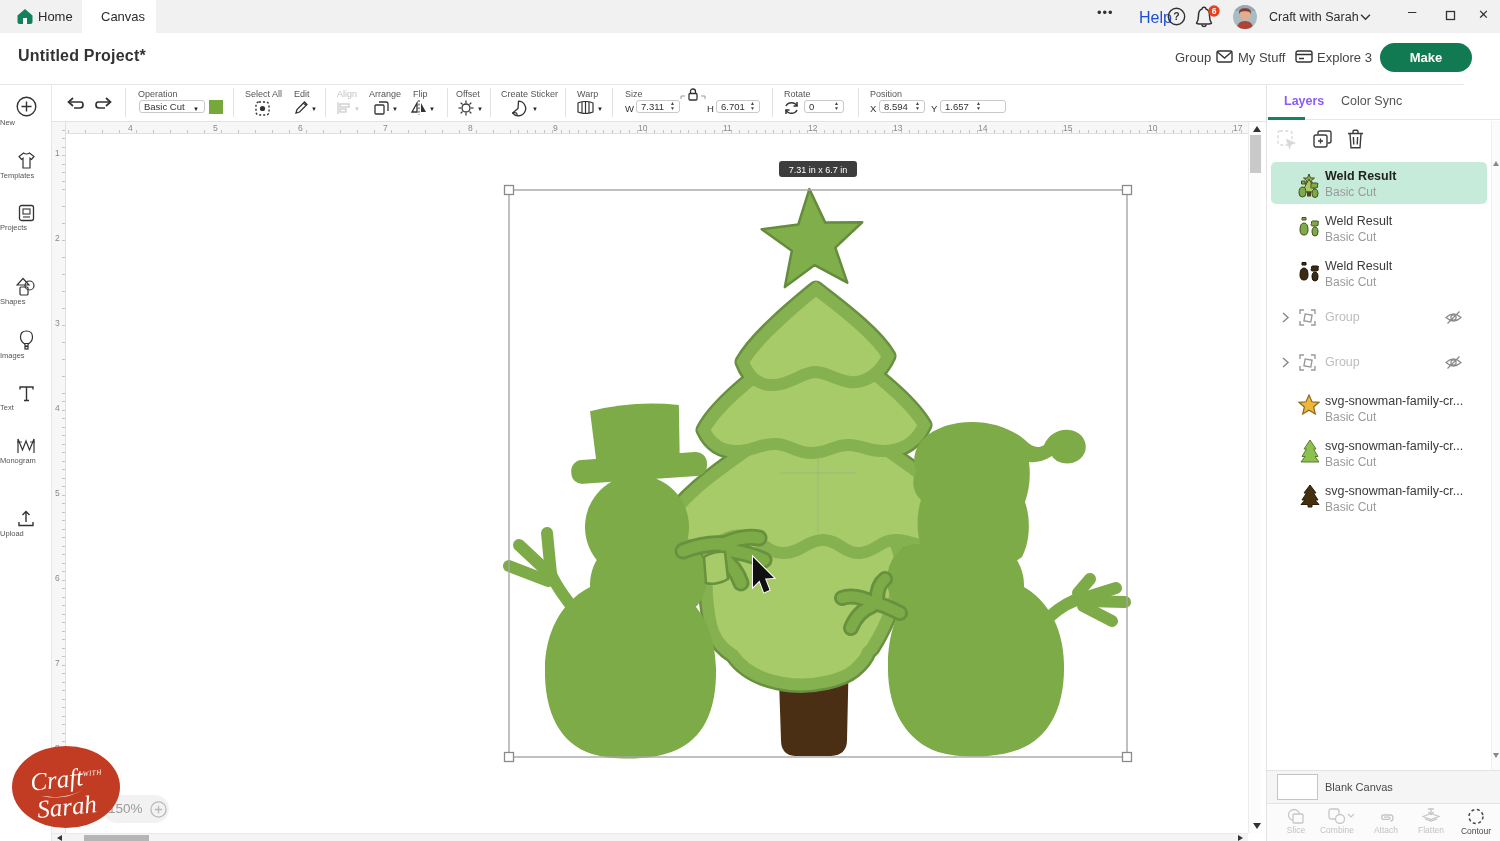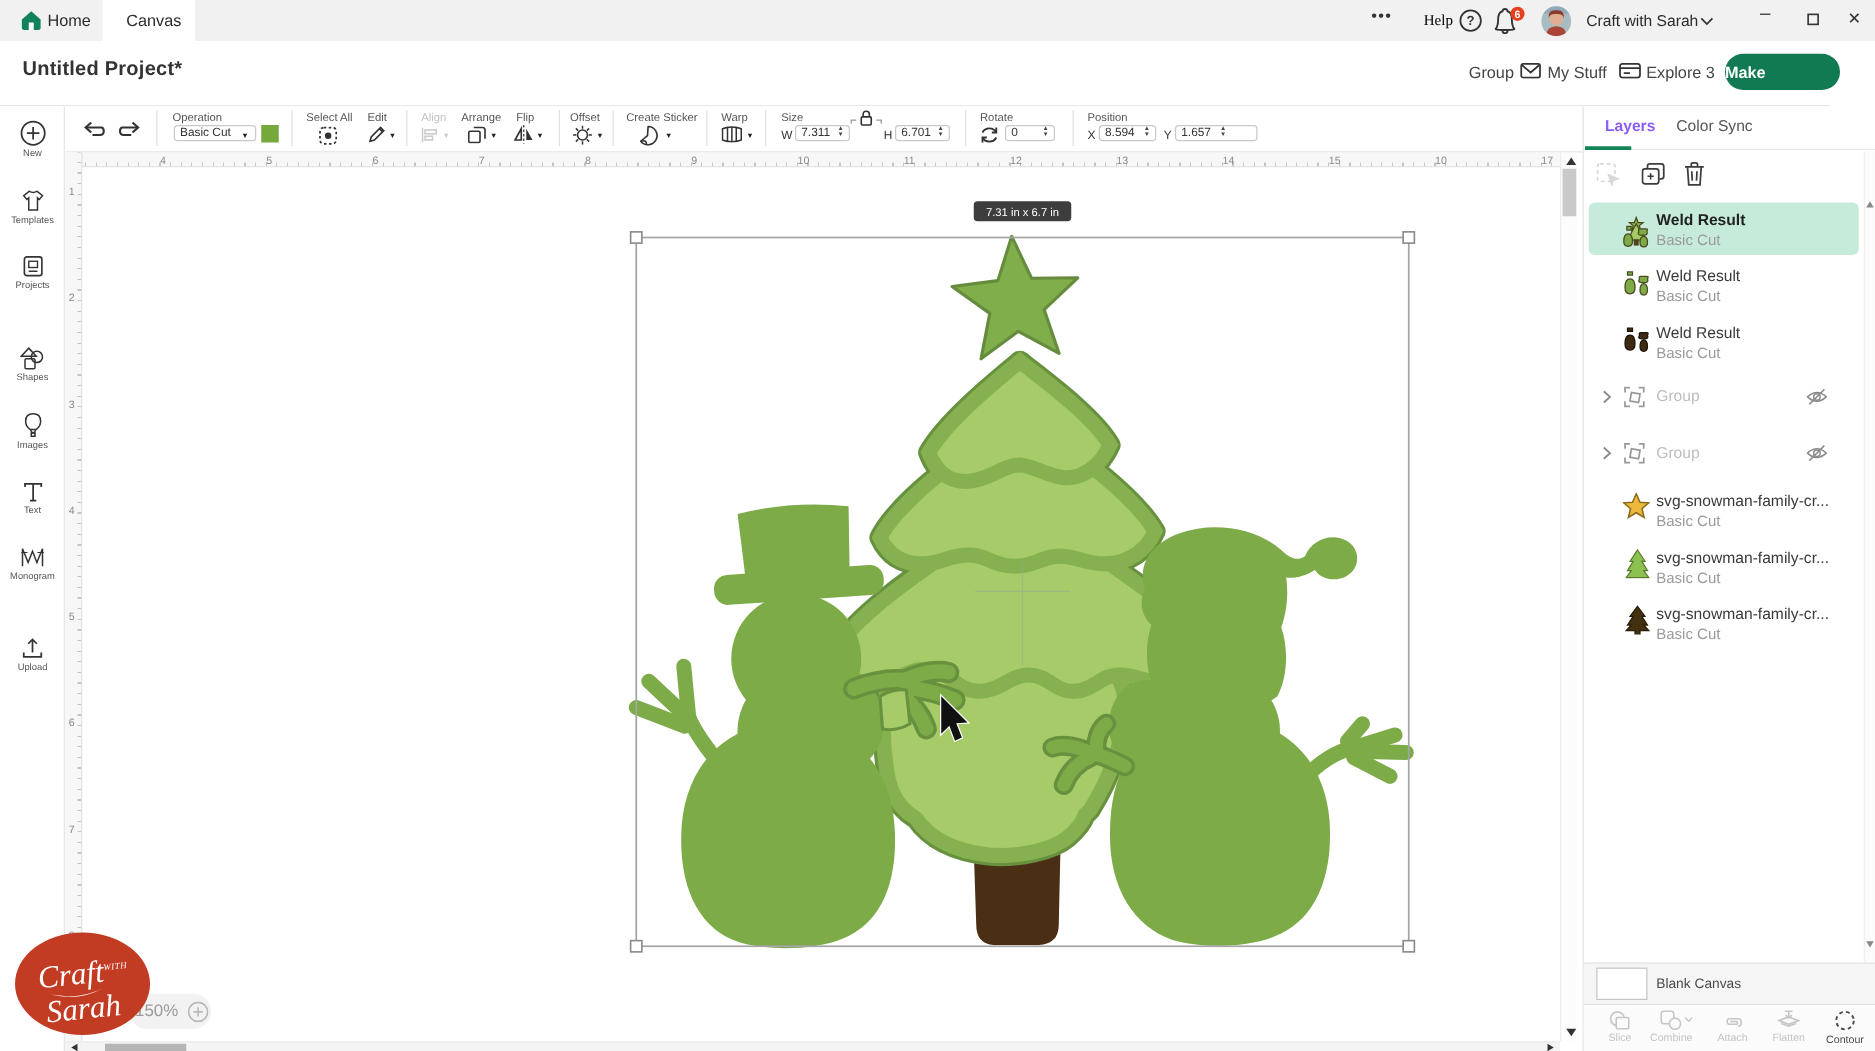--- a/index.html
+++ b/index.html
@@ -5,30 +5,30 @@
   * { margin:0; padding:0; box-sizing:border-box; }
   html,body { width:1500px; height:841px; overflow:hidden; font-family:"Liberation Sans", sans-serif; background:#fff; }
   .abs { position:absolute; }
   #page { position:relative; width:1500px; height:841px; }
   
   #titlebar { position:absolute; left:0; top:0; width:1500px; height:33px; background:#f1f1f2; }
   .tb-txt { font-size:13px; color:#2b2b2b; }
   #canvasTab { position:absolute; left:82px; top:0; width:74px; height:33px; background:#fff; }
   
   #header { position:absolute; left:0; top:33px; width:1464px; height:52px; background:#fff; border-bottom:1px solid #e7e7e7; }
-  #makeBtn { position:absolute; left:1380px; top:10px; width:92px; height:29px; background:#127a53; border-radius:15px; color:#fff; font-size:13px; font-weight:bold; line-height:29px; }
+  #makeBtn { position:absolute; left:1380px; top:10px; width:92px; height:29px; background:#127a53; border-radius:15px; color:#fff; font-size:13px; font-weight:bold; text-align:center; line-height:29px; }
   
   #toolbar { position:absolute; left:0; top:85px; width:1500px; height:37px; background:#fff; border-bottom:1px solid #e3e3e3; }
   .tlabel { position:absolute; top:4px; font-size:9px; color:#555; }
   .tdiv { position:absolute; top:3px; height:29px; width:1px; background:#e2e2e2; }
   .tinput { position:absolute; top:15px; height:13px; background:#fff; border:1px solid #c9c9c9; border-radius:3px; font-size:9.5px; color:#333; line-height:11px; padding-left:4px; }
   .stepper { position:absolute; top:16px; width:7px; height:11px; font-size:5px; color:#444; line-height:5px; text-align:center; }
   
   #sidebar { position:absolute; left:0; top:85px; width:52px; height:756px; background:#fff; border-right:1px solid #e7e7e7; }
-  .sbitem { position:absolute; width:52px; text-align:center; }
+  .sbitem { position:absolute; width:52px; }
   .sblabel { font-size:7.5px; color:#555; display:block; margin-top:1px; }
   
   #hruler { position:absolute; left:52px; top:122px; width:1196px; height:12px; background:#f7f7f8; border-bottom:1px solid #e0e0e0; }
   #vruler { position:absolute; left:52px; top:122px; width:14px; height:711px; background:#f7f7f8; border-right:1px solid #e0e0e0; }
   .rnum { position:absolute; font-size:8.5px; color:#8a8a8a; }
   #canvas { position:absolute; left:66px; top:134px; width:1182px; height:699px; background:#fff; }
   
   #vscroll { position:absolute; left:1248px; top:122px; width:14px; height:711px; background:#fcfcfc; border-left:1px solid #ececec; }
   #hscroll { position:absolute; left:52px; top:833px; width:1196px; height:8px; background:#f4f4f4; border-top:1px solid #ebebeb; }
   
@@ -48,21 +48,21 @@
 
   <div id="titlebar">
     <div id="canvasTab"></div>
     <svg class="abs" style="left:16px;top:8px" width="18" height="17" viewBox="0 0 18 17">
         <path d="M9 1 L16.5 7.5 L16.5 14 Q16.5 16 14.5 16 L3.5 16 Q1.5 16 1.5 14 L1.5 7.5 Z" fill="#12825a"></path>
         <rect x="7" y="10" width="4" height="6" fill="#fff"></rect>
       </svg>
     <div class="abs tb-txt" style="left:38px;top:9px;">Home</div>
     <div class="abs tb-txt" style="left:101px;top:9px;">Canvas</div>
     <div class="abs" style="left:1097px;top:5px;font-size:13px;color:#333;letter-spacing:1px;">•••</div>
-    <div class="abs" style="left:1139px;top:9px;font-size:12px;color:#000000;font-family:Liberation Serif, serif;">Help</div>
+    <div class="abs" style="left:1139px;top:9px;font-size:16px;color:#1d4ed8;">Help</div>
     <svg class="abs" style="left:1167px;top:7px" width="19" height="19" viewBox="0 0 19 19">
         <circle cx="9.5" cy="9.5" r="8.2" fill="none" stroke="#333" stroke-width="1.4"></circle>
         <text x="9.5" y="13.4" font-size="10.5" font-weight="bold" fill="#333" text-anchor="middle" font-family="Liberation Sans">?</text>
       </svg>
     <svg class="abs" style="left:1194px;top:5px" width="28" height="24" viewBox="0 0 28 24">
         <path d="M8 19 Q2 19 2.6 18 Q4.5 15.5 4.5 10.5 Q4.5 5 8 4 Q8.2 2.2 10 2.2 Q11.8 2.2 12 4 Q15.5 5 15.5 10.5 Q15.5 15.5 17.4 18 Q18 19 12 19 Z" fill="none" stroke="#333" stroke-width="1.5"></path>
         <path d="M8 19.5 Q8 21.5 10 21.5 Q12 21.5 12 19.5" fill="none" stroke="#333" stroke-width="1.5"></path>
         <circle cx="20" cy="6" r="5.7" fill="#e8401e"></circle>
         <text x="20" y="9" font-size="8.5" font-weight="bold" fill="#fff" text-anchor="middle" font-family="Liberation Sans">6</text>
       </svg>

